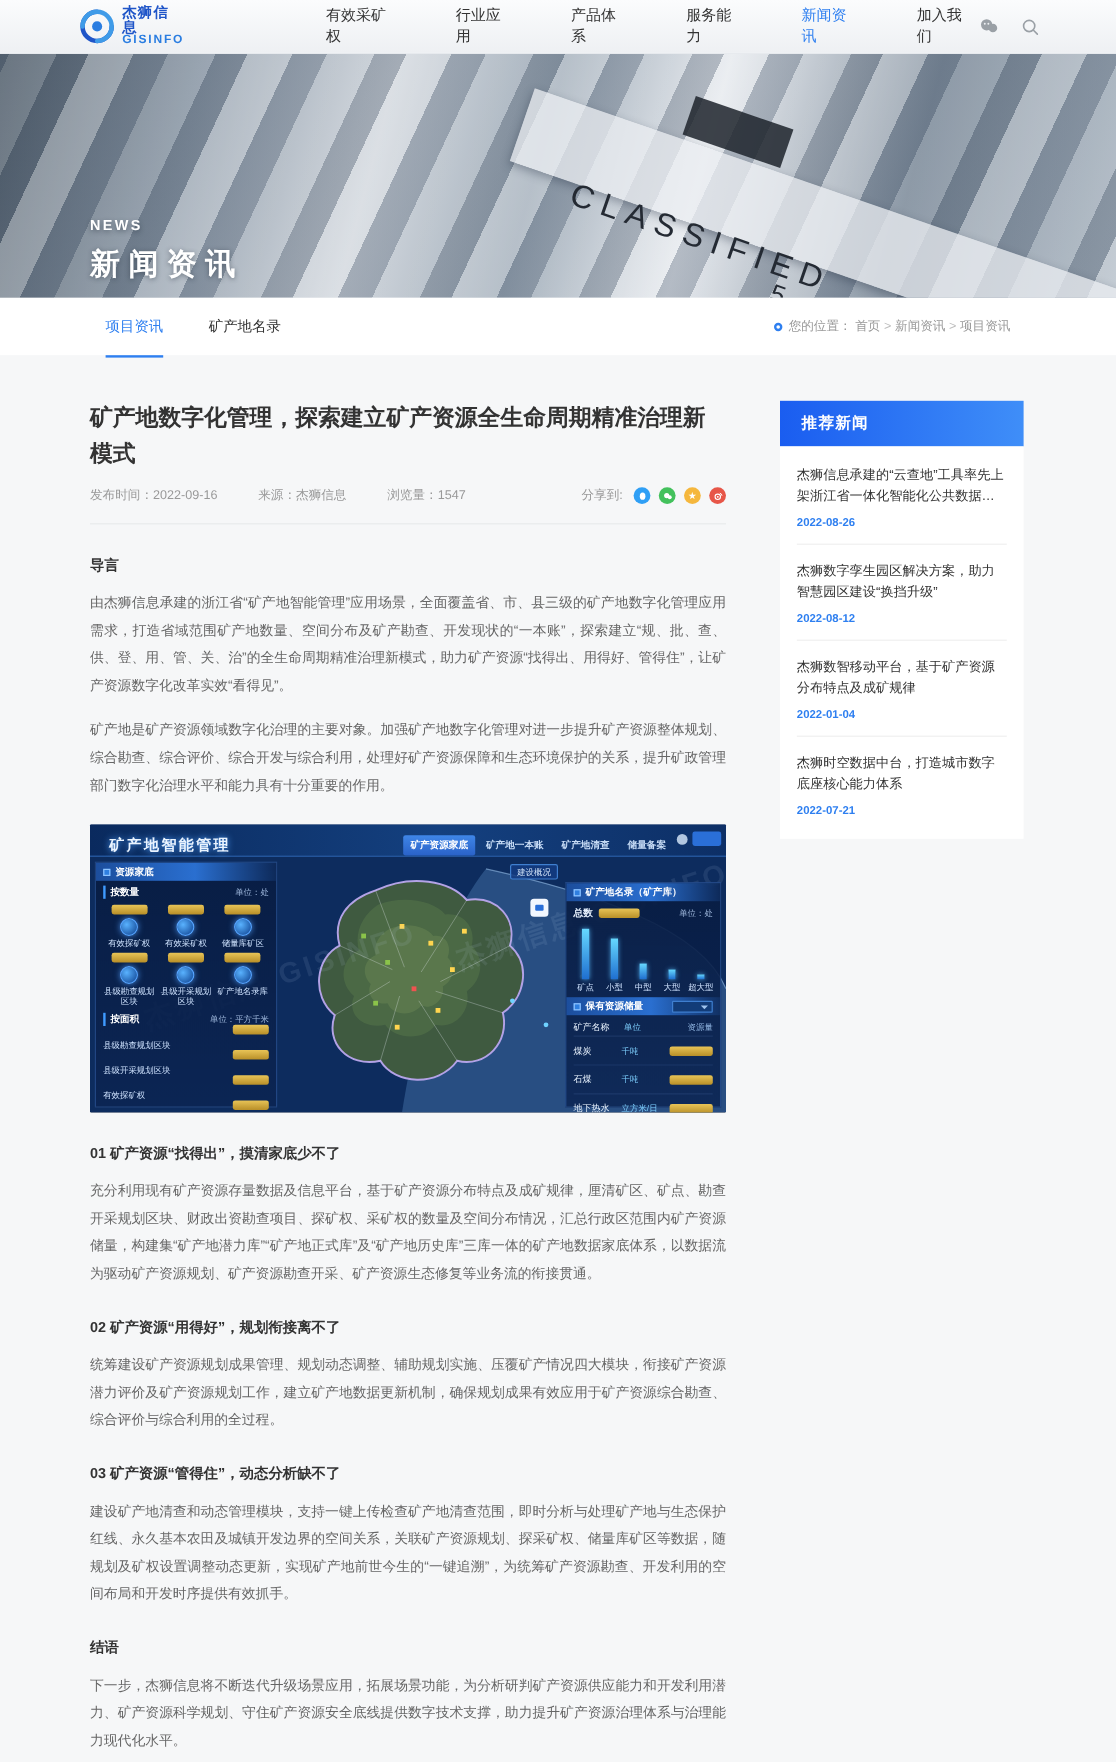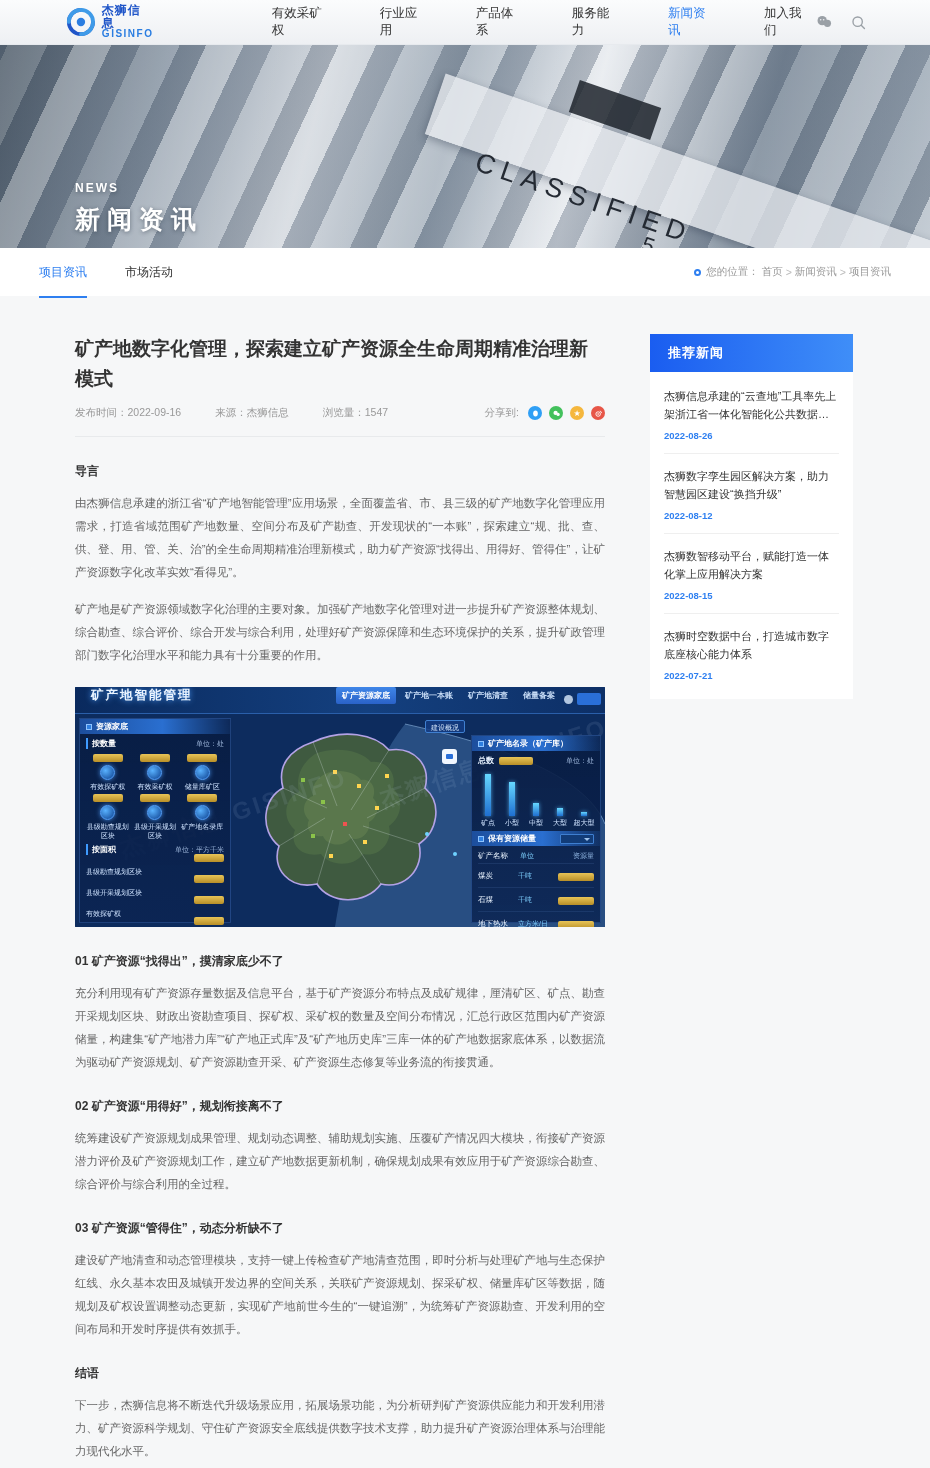--- a/index.html
+++ b/index.html
@@ -27,21 +27,21 @@
     background:repeating-linear-gradient(115deg, rgba(255,255,255,.28) 0 34px, rgba(70,85,105,.30) 34px 60px, rgba(255,255,255,.12) 60px 96px, rgba(40,55,75,.25) 96px 120px); }
   .hero-band { position:absolute; width:560px; height:64px; background:rgba(235,237,241,.75); transform:rotate(19deg); top:118px; left:420px; box-shadow:0 3px 8px rgba(30,40,60,.35); }
   .hero-tag { position:absolute; width:86px; height:34px; background:#1d232c; transform:rotate(19deg); top:48px; left:572px; opacity:.85; }
   .classified { position:absolute; top:138px; left:470px; transform:rotate(19deg); font-size:27px; letter-spacing:7px; color:#242a33; font-weight:500; }
   .classified-num { position:absolute; top:188px; left:642px; transform:rotate(19deg); font-size:22px; color:#242a33; }
   .hero-copy { position:absolute; left:75px; top:136px; color:#fff; text-shadow:0 1px 4px rgba(20,30,45,.45); }
   .hero-eyebrow { font-size:12px; letter-spacing:2px; font-weight:bold; }
   .hero-title { margin-top:8px; font-size:25px; font-weight:bold; letter-spacing:7px; }
 
   
-  .tabbar { height:48px; background:#fff; display:flex; align-items:center; padding:0 39px; }
+  .tabbar { height:48px; background:#fff; display:flex; align-items:center; padding:0 88px; }
   .page-tab { position:relative; font-size:12px; color:#333; margin-right:38px; padding:17px 0; cursor:pointer; }
   .page-tab.active { color:#2e7ff0; }
   .page-tab.active::after { content:""; position:absolute; left:0; right:0; bottom:0; height:2px; background:#2e7ff0; }
   .breadcrumb { margin-left:auto; display:flex; align-items:center; gap:3px; font-size:10.5px; color:#999; }
   .crumb-pin { width:7px; height:7px; border:2px solid #2e7ff0; border-radius:50%; margin-right:2px; }
   .crumb { cursor:pointer; }
   .crumb-sep { color:#bbb; }
 
   
   .content { background:#f6f7f8; padding:38px 0 0 75px; display:flex; align-items:flex-start; min-height:959px; }
@@ -51,21 +51,21 @@
   .meta-item { margin-right:34px; }
   .share-set { margin-left:auto; display:flex; align-items:center; gap:7px; }
   .share-label { font-size:10.5px; color:#999; margin-right:2px; }
   .sicon { width:14px; height:14px; border-radius:50%; display:flex; align-items:center; justify-content:center; cursor:pointer; color:#fff; font-size:8px; }
   .article-divider { border:none; border-top:1px solid #e8eaec; margin:16px 0 26px; }
   .sec-h { font-size:12px; font-weight:bold; color:#333; margin:24px 0 12px; }
   .article p { font-size:11.5px; line-height:23px; color:#666; text-align:justify; margin-bottom:14px; }
 
   
   .dash { position:relative; width:530px; height:240px; margin:20px 0 26px; background:linear-gradient(180deg,#0d2d60,#0a2145); overflow:hidden; border-radius:1px; }
-  .dash-header { position:relative; z-index:5; height:27px; display:flex; align-items:flex-start; background:linear-gradient(90deg,#0a2a5e,#14407f 55%,#0d2f66); border-bottom:1px solid #2a5faa;gap:46px; }
+  .dash-header { position:relative; z-index:5; height:27px; display:flex; align-items:flex-end; background:linear-gradient(90deg,#0a2a5e,#14407f 55%,#0d2f66); border-bottom:1px solid #2a5faa;gap:46px; }
   .dash-title { margin-left:16px; font-size:12.5px; font-weight:bold; color:#eaf4ff; letter-spacing:2px; text-shadow:0 0 6px #4fa0ff; }
   .dash-tabs { display:flex; align-items:center; gap:3px; margin-left:auto; margin-right:44px; }
   .dash-tab { font-size:8px; font-weight:bold; color:#c7dcf6; padding:3px 6px; white-space:nowrap; }
   .dash-tab.active { background:linear-gradient(180deg,#3f86e8,#2a62c8); color:#fff; border-radius:2px; }
   .dash-hbtn { position:absolute; right:4px; top:6px; width:24px; height:12px; background:#2a6fd8; border-radius:2px; }
   .dash-hdot { position:absolute; right:32px; top:8px; width:9px; height:9px; border-radius:50%; background:#cfe0f5; opacity:.85; }
   .dash-map { position:absolute; inset:27px 0 0 0; }
   .dash-wm { position:absolute; color:rgba(200,220,245,.10); font-size:24px; font-weight:bold; transform:rotate(-18deg); white-space:nowrap; z-index:4; letter-spacing:3px; }
   .panel { position:absolute; z-index:6; background:linear-gradient(180deg,rgba(8,28,66,.92),rgba(11,36,82,.86)); border:1px solid rgba(60,110,190,.45); }
   .panel-hd { height:15px; display:flex; align-items:center; gap:4px; padding:0 6px; background:linear-gradient(90deg,#1c4e9d,#2a6fd0 55%,rgba(42,111,208,.15)); color:#fff; font-size:8px; font-weight:bold; white-space:nowrap; }
@@ -163,21 +163,21 @@
   <div class="classified">CLASSIFIED</div>
   <div class="classified-num">5</div>
   <div class="hero-copy">
     <div class="hero-eyebrow">NEWS</div>
     <div class="hero-title">新闻资讯</div>
   </div>
 </section>
 
 <div class="tabbar">
   <span class="page-tab active">项目资讯</span>
-  <span class="page-tab">市场活动</span>
+  <span class="page-tab">矿产地名录</span>
   <div class="breadcrumb">
     <span class="crumb-pin"></span>
     <span>您的位置：</span>
     <span class="crumb">首页</span>
     <span class="crumb-sep">&gt;</span>
     <span class="crumb">新闻资讯</span>
     <span class="crumb-sep">&gt;</span>
     <span class="crumb">项目资讯</span>
   </div>
 </div>
@@ -400,22 +400,22 @@
     <div class="side-list">
       <div class="side-item">
         <div class="side-title">杰狮信息承建的“云查地”工具率先上架浙江省一体化智能化公共数据平台 ...</div>
         <div class="side-date">2022-08-26</div>
       </div>
       <div class="side-item">
         <div class="side-title">杰狮数字孪生园区解决方案，助力智慧园区建设“换挡升级”</div>
         <div class="side-date">2022-08-12</div>
       </div>
       <div class="side-item">
-        <div class="side-title">杰狮数智移动平台，赋能打造一体化掌上应用解决方案</div>
-        <div class="side-date">2022-08-15</div>
+        <div class="side-title">杰狮数智移动平台，基于矿产资源分布特点及成矿规律</div>
+        <div class="side-date">2022-01-04</div>
       </div>
       <div class="side-item">
         <div class="side-title">杰狮时空数据中台，打造城市数字底座核心能力体系</div>
         <div class="side-date">2022-07-21</div>
       </div>
     </div>
   </aside>
 </div>
 
 </body></html>

